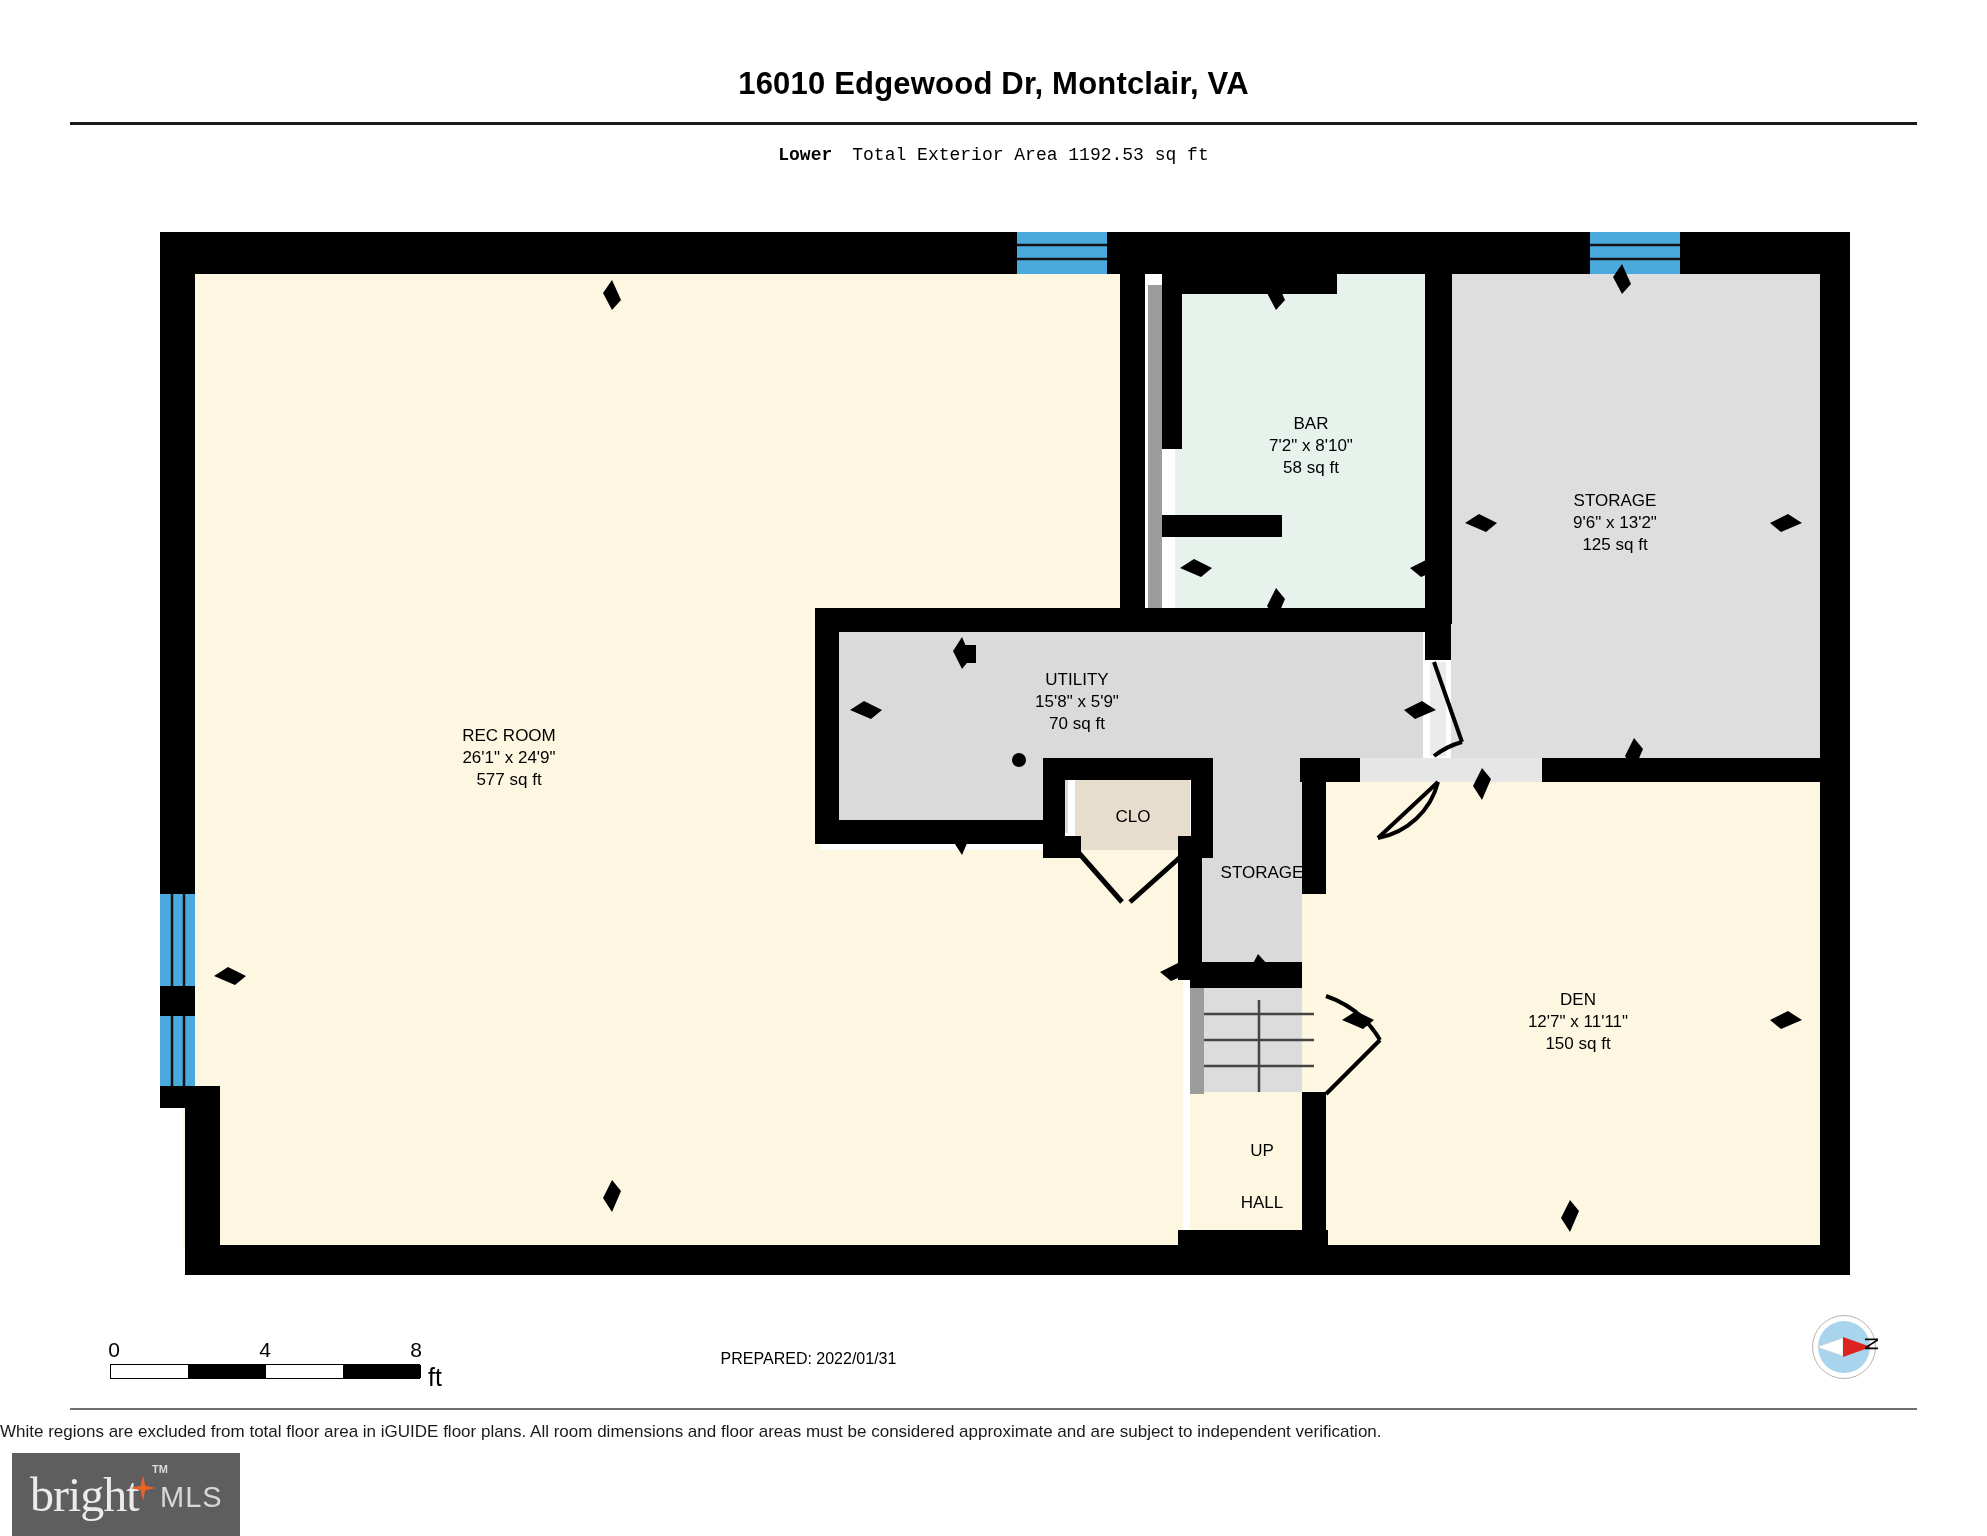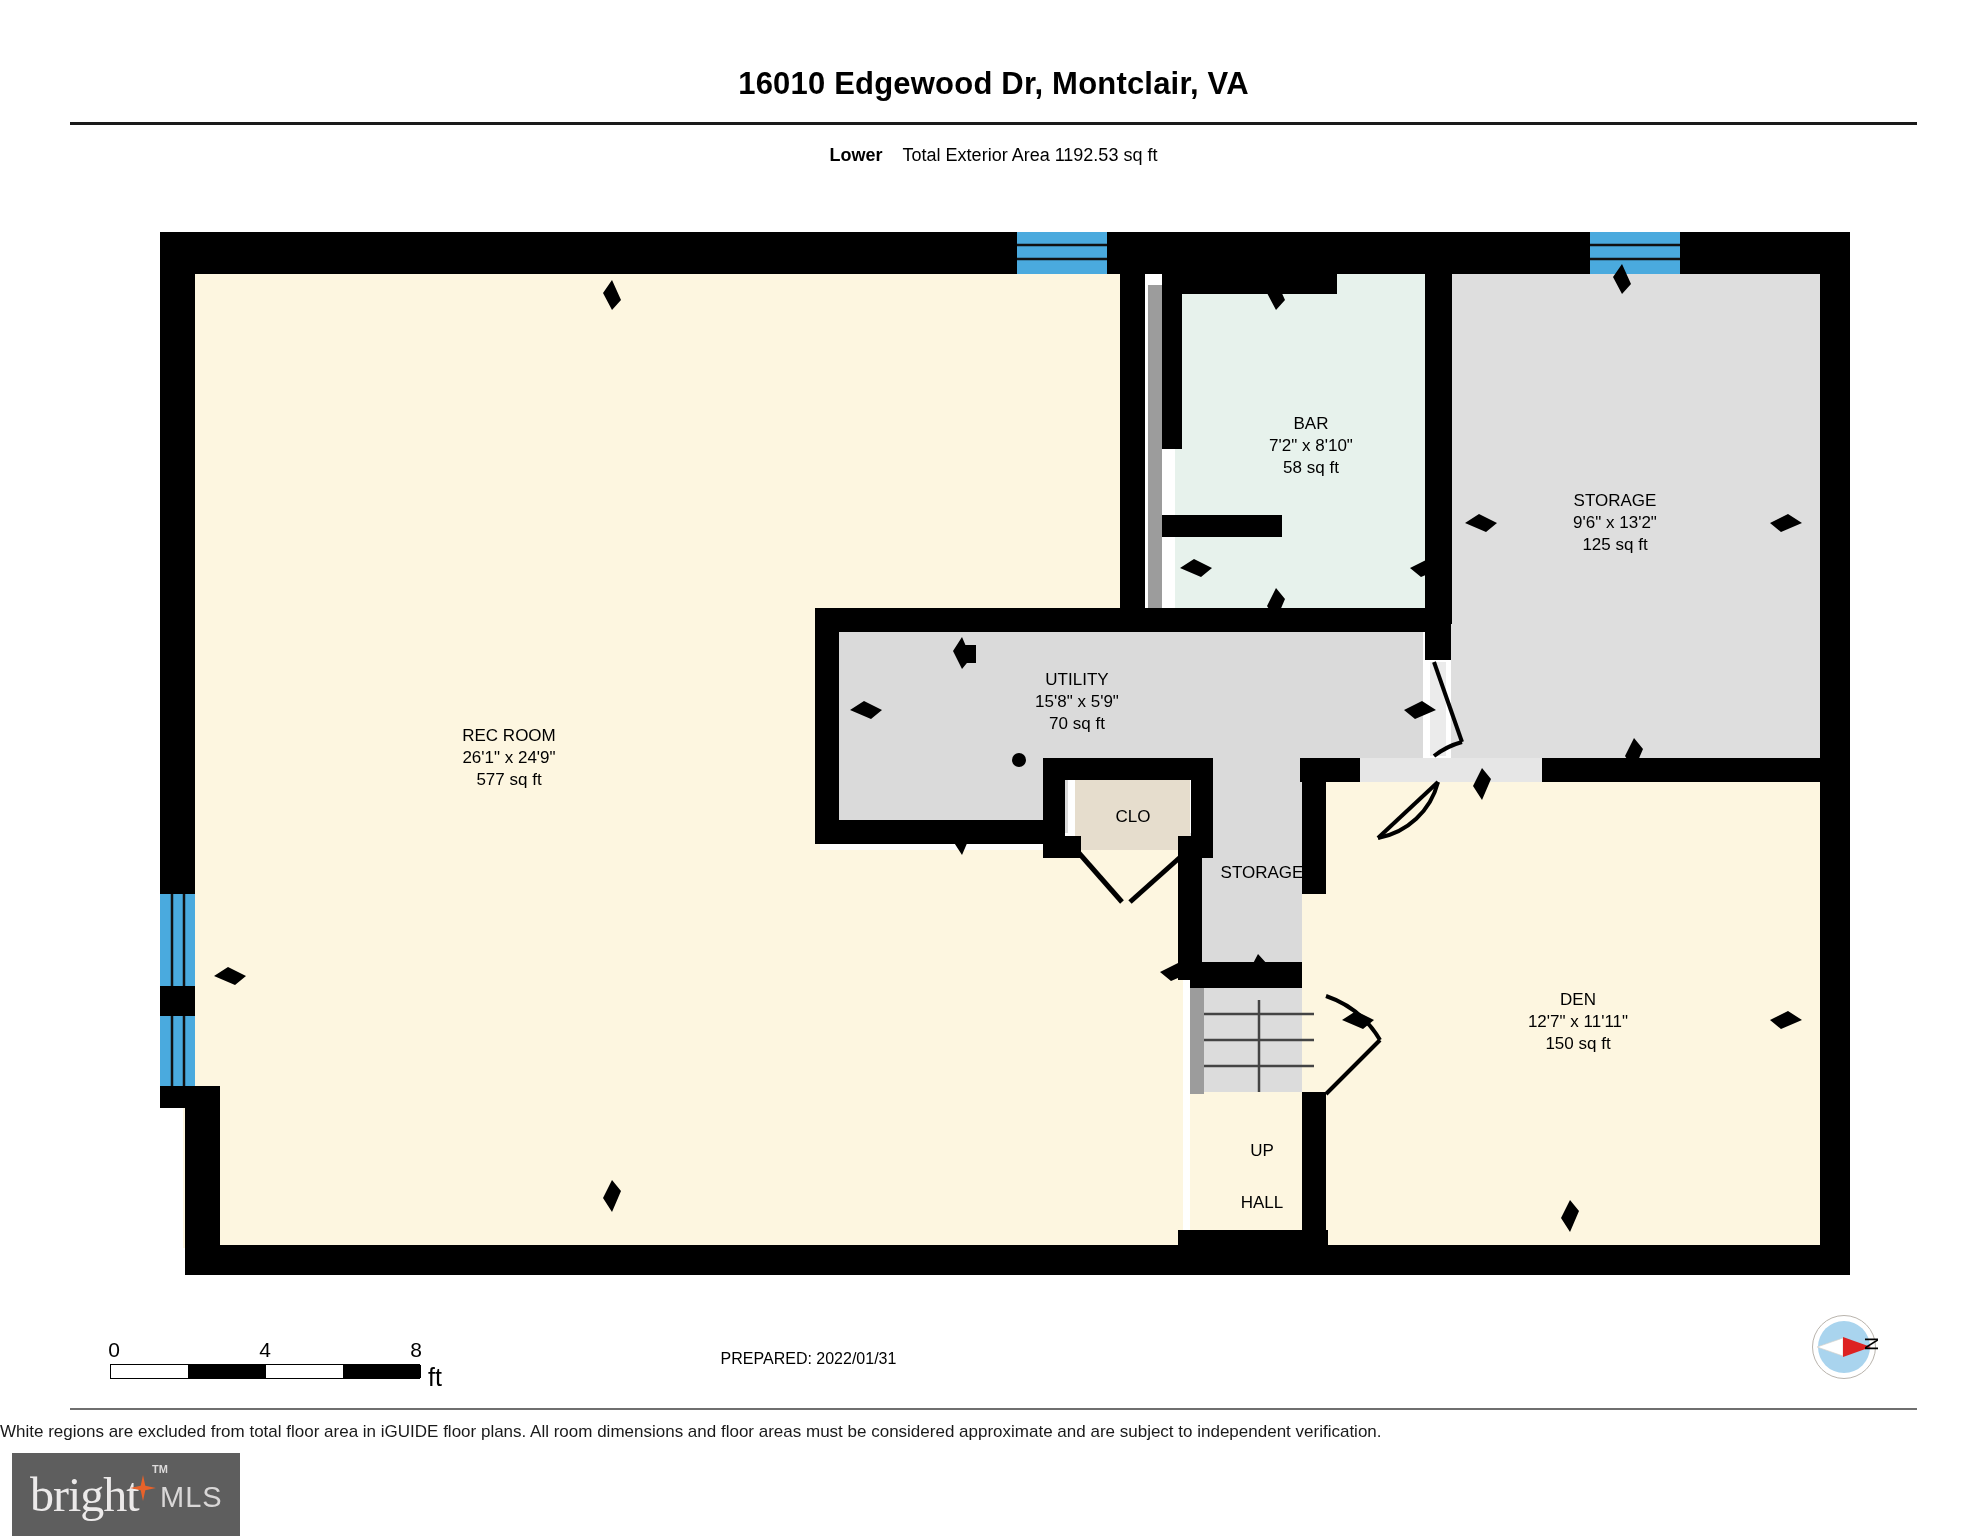--- a/index.html
+++ b/index.html
@@ -36,20 +36,21 @@
     background: #1a1a1a;
   }
   #summary {
     position: absolute;
     top: 140px;
     left: 0;
     width: 1987px;
     text-align: center;
     font-size: 18px;
     line-height: 31px;
+    font-family: Liberation Mono, monospace;
   }
   #summary .level {
     font-weight: bold;
     margin-right: 20px;
   }
   #summary .row2 {
     padding-left: 6px;
   }
 
   

